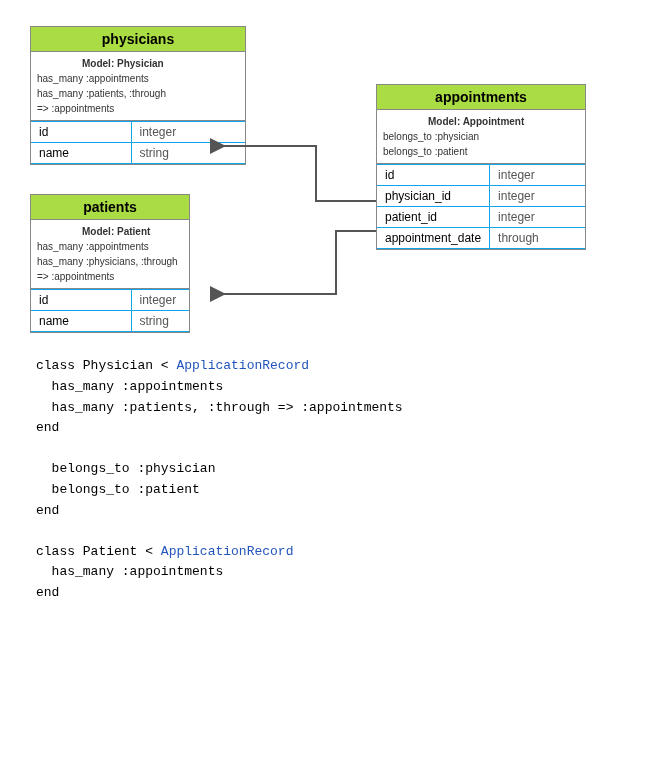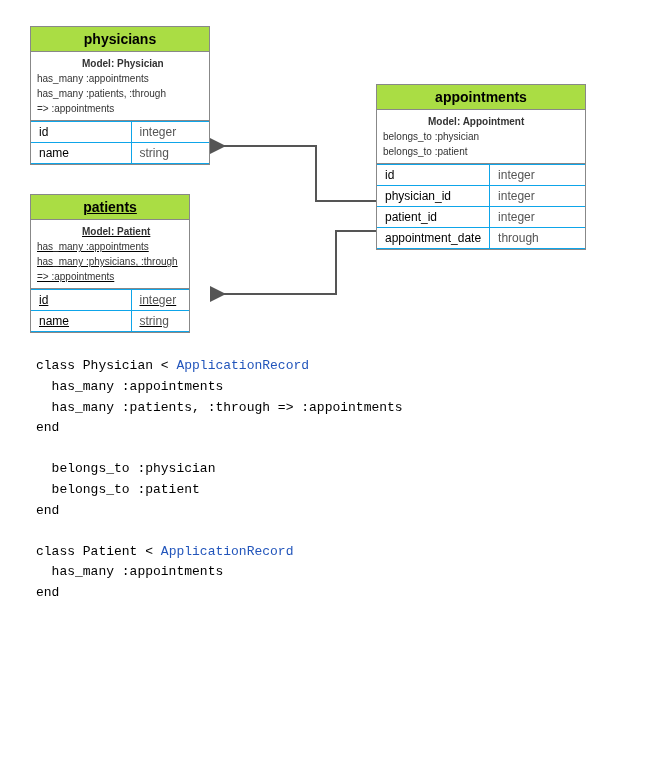--- a/index.html
+++ b/index.html
@@ -71,29 +71,28 @@
 
     .entity-rows td:last-child {
       border-right: none;
       color: #555;
     }
 
     
     .physicians-table {
       left: 14px;
       top: 10px;
-      width: 180px;
+      width: 216px;
     }
 
     
     .patients-table {
       left: 14px;
       top: 178px;
       width: 148px;
-      text-decoration: underline;
     }
 
     
     .appointments-table {
       left: 360px;
       top: 68px;
       width: 210px;
     }
 
     

